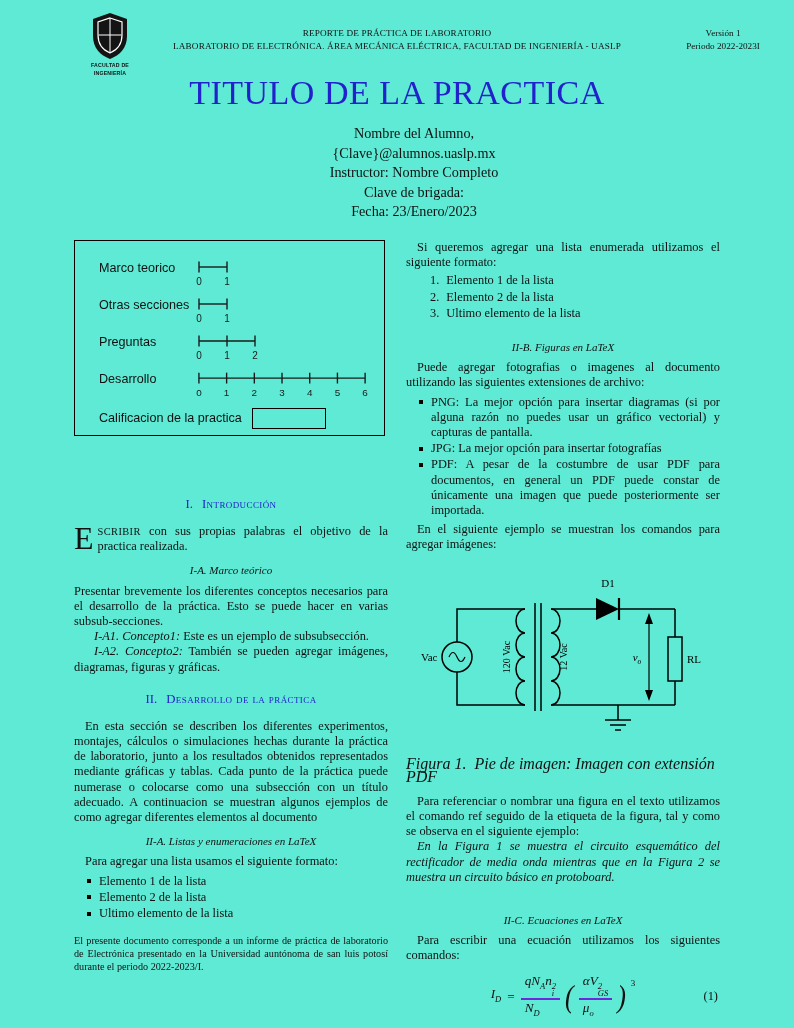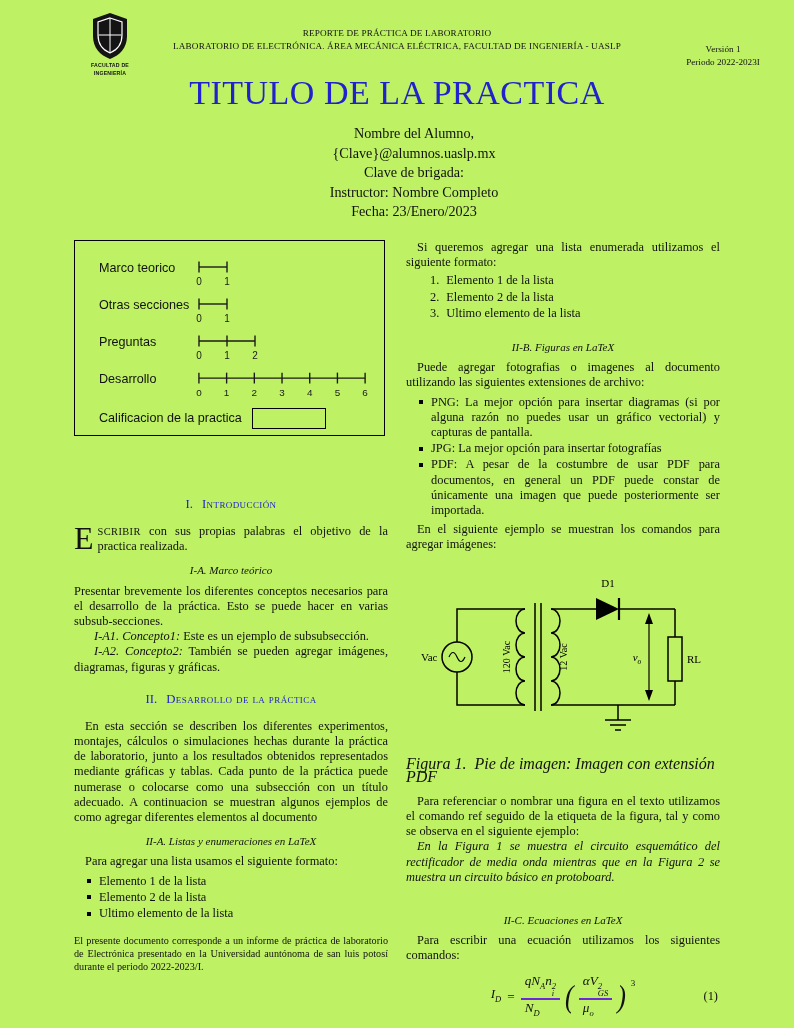--- a/index.html
+++ b/index.html
@@ -1,26 +1,26 @@
 <!DOCTYPE html>
 <html style="--accent: #2222CC;"><head>
 <meta charset="utf-8">
 <style>
   :root{ --accent:#2222CC; }
   *{margin:0;padding:0;box-sizing:border-box;}
   html,body{width:794px;height:1028px;background:#ffffff;}
   body{font-family:"Liberation Serif",serif;color:#111;}
-  .page{position:relative;width:794px;height:1028px;background:#bef264;overflow:hidden;}
+  .page{position:relative;width:794px;height:1028px;background:#5eead4;overflow:hidden;}
 
   
   .hdr-logo{position:absolute;left:84px;top:12px;width:52px;text-align:center;}
   .hdr-logo svg{display:block;margin:0 auto;}
   .logo-caption{font-family:"Liberation Sans",sans-serif;font-weight:bold;font-size:5.2px;line-height:6px;margin-top:2px;letter-spacing:.2px;}
   .hdr-center{position:absolute;left:130px;right:130px;top:27px;text-align:center;font-size:9.2px;line-height:13px;letter-spacing:.15px;}
-  .hdr-right{position:absolute;right:26px;top:27px;width:90px;text-align:center;font-size:9.2px;line-height:13px;margin-top:16px;}
+  .hdr-right{position:absolute;right:26px;top:27px;width:90px;text-align:center;font-size:9.2px;line-height:13px;}
 
   .doc-title{position:absolute;top:74px;left:0;width:100%;text-align:center;font-weight:normal;font-size:34px;color:var(--accent);letter-spacing:.5px;}
   .author{position:absolute;top:124px;left:0;width:100%;text-align:center;font-size:14.2px;line-height:19.5px;padding-left:34px;}
 
   
   .col{position:absolute;top:240px;width:314px;font-size:12.4px;line-height:15.2px;text-align:justify;}
   .col-left{left:74px;}
   .col-right{left:406px;}
   p.indent{text-indent:11px;}
 
@@ -111,22 +111,22 @@
   <div class="hdr-right">
     <div>Versión 1</div>
     <div>Periodo 2022-2023I</div>
   </div>
 
   <h1 class="doc-title">TITULO DE LA PRACTICA</h1>
 
   <div class="author">
     <div>Nombre del Alumno,</div>
     <div>{Clave}@alumnos.uaslp.mx</div>
+    <div>Instructor: Nombre Completo</div>
     <div>Clave de brigada:</div>
-    <div>Instructor: Nombre Completo</div>
     <div>Fecha: 23/Enero/2023</div>
   </div>
 
   <div class="col col-left">
 
     <div class="rubric-box">
       <div class="rubric-row">
         <span class="rubric-label">Marco teorico</span>
         <svg class="scale" width="44" height="27" viewBox="0 0 44 27">
           <line class="sl" x1="7" y1="7" x2="35" y2="7"></line>

